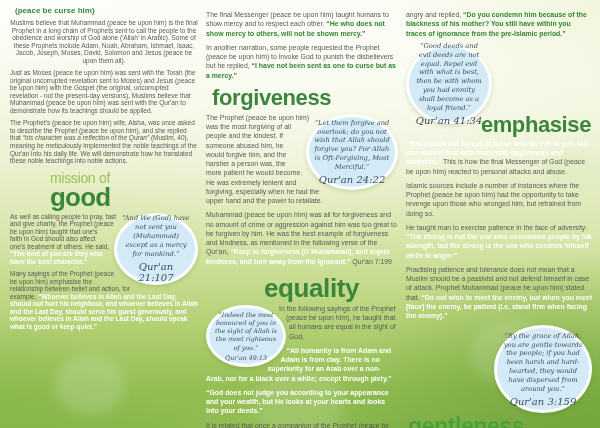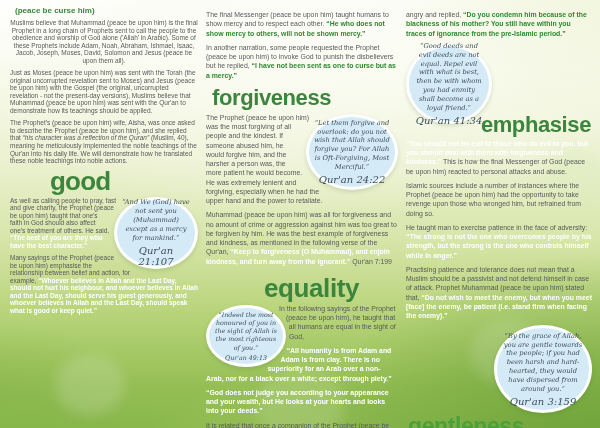--- a/index.html
+++ b/index.html
@@ -88,20 +88,21 @@
       </div>
     </div>
 
     <div class="block">
       <p class="body center">Muslims believe that Muhammad (peace be upon him) is the final Prophet in a long chain of Prophets sent to call the people to the obedience and worship of God alone ('Allah' in Arabic). Some of these Prophets include Adam, Noah, Abraham, Ishmael, Isaac, Jacob, Joseph, Moses, David, Solomon and Jesus (peace be upon them all).</p>
       <p class="body">Just as Moses (peace be upon him) was sent with the Torah (the original uncorrupted revelation sent to Moses) and Jesus (peace be upon him) with the Gospel (the original, uncorrupted revelation - not the present-day versions), Muslims believe that Muhammad (peace be upon him) was sent with the Qur'an to demonstrate how its teachings should be applied.</p>
       <p class="body"><span>The Prophet's (peace be upon him) wife, Aisha, was once asked to describe the Prophet (peace be upon him), and she replied that </span><span class="ital">“his character was a reflection of the Quran”</span><span> (Muslim, 40), meaning he meticulously implemented the noble teachings of the Qur'an into his daily life. We will demonstrate how he translated these noble teachings into noble actions.</span></p>
     </div>
 
     <div class="mission">
+      <div class="mission-of">mission of</div>
       <div class="mercy-h">good</div>
     </div>
 
     <div class="block">
       <div class="qcircle c2 fr">
         <div class="qtext">“And We (God) have not sent you (Muhammad) except as a mercy for mankind.”</div>
         <div class="qref">Qur'an 21:107</div>
       </div>
       <p class="body"><span>As well as calling people to pray, fast and give charity, the Prophet (peace be upon him) taught that one's faith in God should also affect one's treatment of others. He said, </span><span class="b-white">“The best of you are they who have the best character.”</span></p>
       <p class="body"><span>Many sayings of the Prophet (peace be upon him) emphasise the relationship between belief and action, for example, </span><span class="b-white">“Whoever believes in Allah and the Last Day, should not hurt his neighbour, and whoever believes in Allah and the Last Day, should serve his guest generously, and whoever believes in Allah and the Last Day, should speak what is good or keep quiet.”</span></p>

